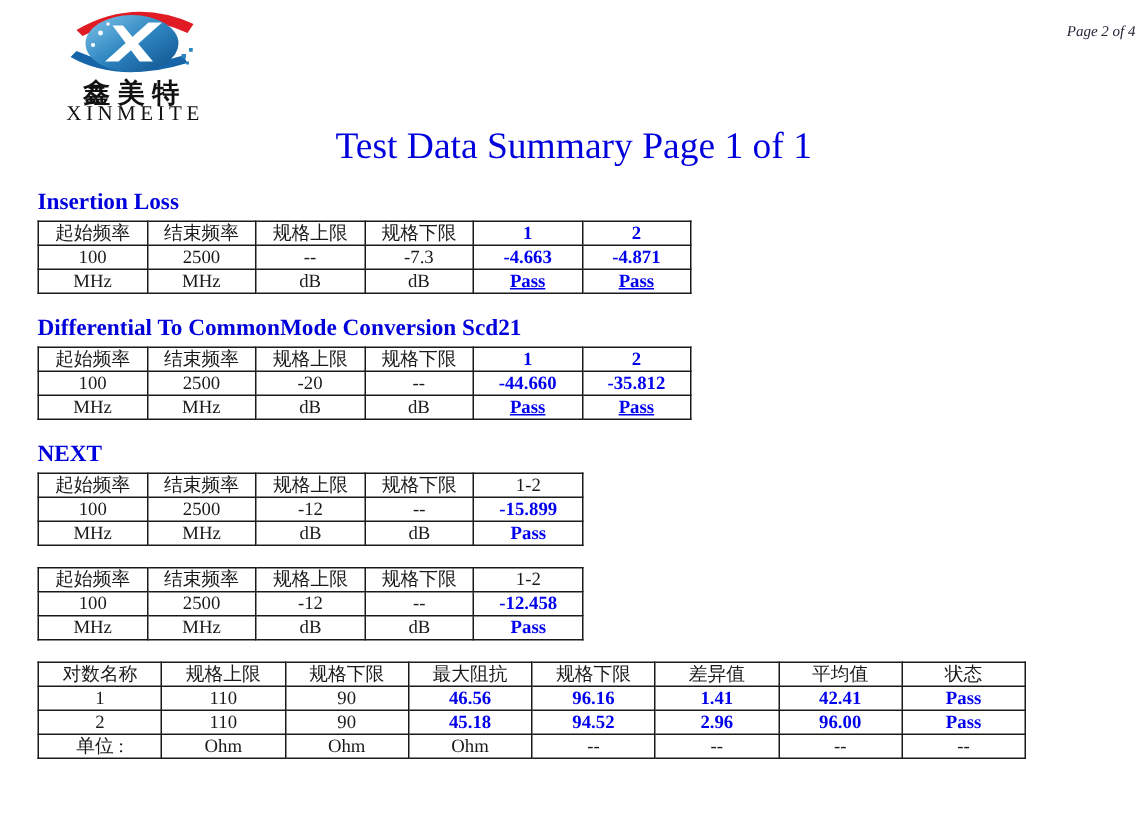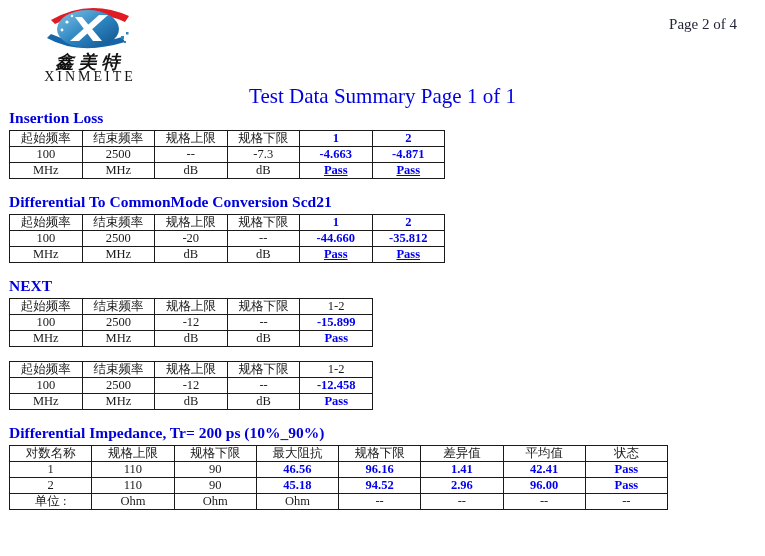--- a/index.html
+++ b/index.html
@@ -2,27 +2,27 @@
 <html><head>
 <meta charset="utf-8">
 <style>
   * { margin: 0; padding: 0; box-sizing: border-box; }
   html, body { width: 765px; height: 556px; background: #ffffff; overflow: hidden; }
   body { font-family: "Liberation Serif", serif; color: #1a1a1a; position: relative; }
 
   .header { position: relative; height: 76px; }
   .logo { position: absolute; left: 28px; top: 4px; width: 124px; text-align: center; }
   .logo svg { display: block; margin: 0 auto; }
-  .logo-cn { font-size: 18px; font-weight: 900; letter-spacing: 5px; color: #111; line-height: 17px; font-style: italic; }
+  .logo-cn { font-size: 18px; font-weight: 900; letter-spacing: 5px; color: #111; line-height: 17px; }
   .logo-en { font-size: 14px; font-weight: normal; letter-spacing: 3px; color: #111; line-height: 12px; }
-  .pageno { position: absolute; right: 28px; top: 16px; font-size: 15px; color: #25253a; }
-
-  .title { text-align: center; font-size: 21px; font-weight: normal; color: #0000dd; margin-top: 8px; }
-
-  .section { margin-left: 9px; margin-bottom: 14px; }
+  .pageno { position: absolute; right: 8px; top: 16px; font-size: 10px; color: #25253a; font-style: italic; }
+
+  .title { text-align: center; font-size: 25px; font-weight: normal; color: #0000dd; margin-top: 8px; margin-bottom: 14px; }
+
+  .section { margin-left: 25px; margin-bottom: 14px; }
   .section h2 { font-size: 15.5px; font-weight: bold; color: #0000dd; margin-bottom: 3px; }
 
   table { border-collapse: collapse; table-layout: fixed; font-family: Liberation Serif, serif; }
   .t6 { width: 436px; }
   .t5 { width: 364px; }
   .t8 { width: 659px; }
   th, td {
     border: 1px solid #1a1a1a;
     text-align: center;
     font-size: 12.5px;
@@ -194,21 +194,20 @@
             <td>MHz</td>
             <td>dB</td>
             <td>dB</td>
             <td class="v">Pass</td>
           </tr>
         </tbody>
       </table>
   </div>
 
   <div class="section">
-    <h2>Differential Impedance, Tr= 200 ps (10%_90%)</h2>
     <table class="t8">
         <thead>
           <tr>
             <th>对数名称</th>
             <th>规格上限</th>
             <th>规格下限</th>
             <th>最大阻抗</th>
             <th>规格下限</th>
             <th>差异值</th>
             <th>平均值</th>

